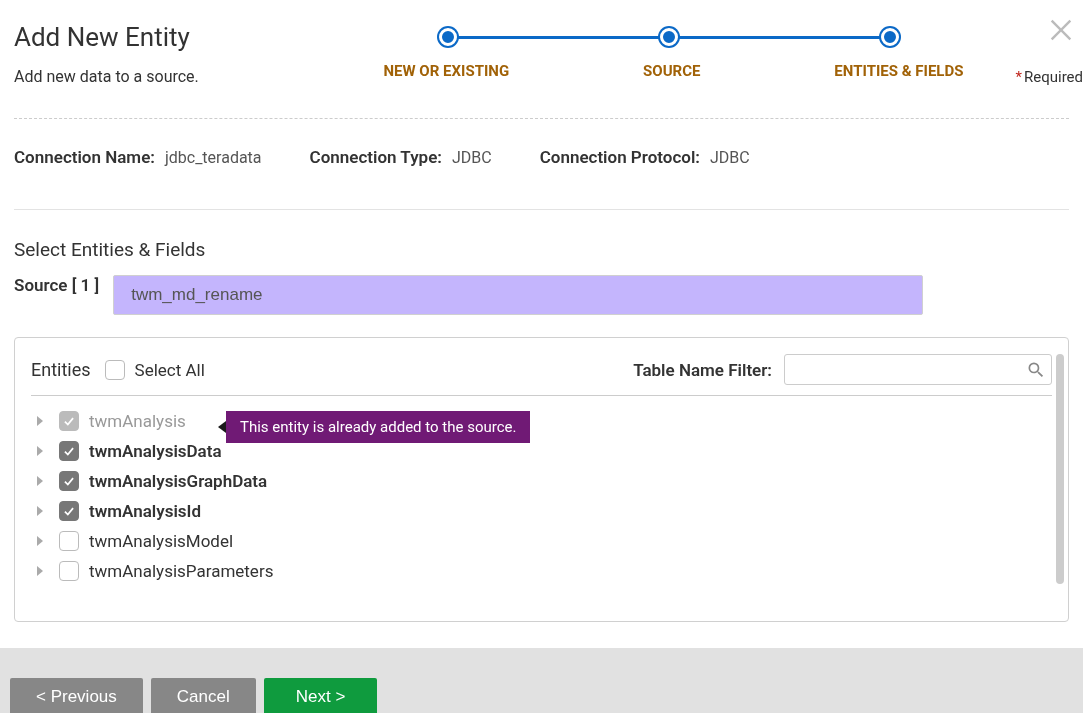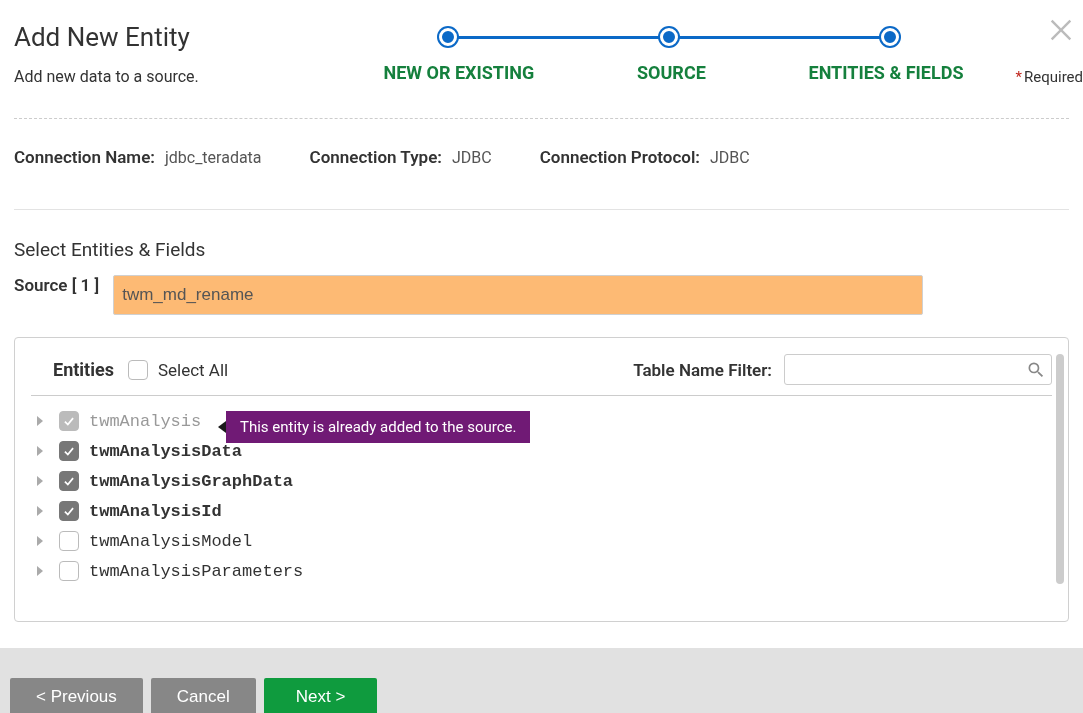--- a/index.html
+++ b/index.html
@@ -16,69 +16,69 @@
     .subtitle { font-size: 16px; color: #333; margin-top: 14px; }
     .steps-area { flex: 1; display: flex; flex-direction: column; align-items: center; padding-top: 6px; }
     .steps { display: flex; align-items: center; width: 460px; justify-content: space-between; position: relative; }
     .step-line { position: absolute; top: 8px; left: 8px; right: 8px; height: 3px; background: #0b69c7; z-index: 0; }
     .step-dot {
       width: 18px; height: 18px; border-radius: 50%;
       background: #0b69c7; border: 3px solid #fff; box-shadow: 0 0 0 2px #0b69c7;
       position: relative; z-index: 1;
     }
     .step-labels { display: flex; justify-content: space-between; width: 580px; margin-top: 16px; margin-left: 10px; }
-    .step-label { font-size: 18px; font-weight: 700; color: #15803d; text-align: right; }
+    .step-label { font-size: 15px; font-weight: 700; color: #a16207; text-align: right; }
     .close-icon {
       position: absolute; right: 8px; top: 16px;
       width: 28px; height: 28px; cursor: pointer; display: flex; align-items: center; justify-content: center;
     }
     .close-icon svg { width: 28px; height: 28px; }
     .required-tag { position: absolute; right: 0; top: 68px; font-size: 15px; color: #333; }
     .required-tag .star { color: #c0261d; margin-right: 2px; }
     .dashed-divider { margin: 24px 14px 0 14px; border: none; border-top: 1px dashed #ccc; }
     .conn-info { padding: 28px 14px 22px 14px; display: flex; gap: 48px; border-bottom: 1px solid #e3e3e3; margin: 0 14px; }
     .conn-item { display: flex; gap: 10px; align-items: baseline; }
     .conn-label { font-size: 17px; font-weight: 600; color: #333; }
     .conn-value { font-size: 16px; color: #555; }
     .section-title { font-size: 19px; font-weight: 400; color: #333; padding: 28px 14px 14px 14px; }
     .source-row { display: flex; align-items: flex-start; gap: 14px; padding: 0 14px; }
     .source-label { font-size: 17px; font-weight: 600; color: #333; }
     .source-input {
-      flex: 1; max-width: 810px; padding: 9px 8px; font-size: 17px;
-      border: 1px solid #d0d0d0; background: #fdba74; color: #555; border-radius: 2px;
+      flex: 1; max-width: 810px; padding: 9px 17px; font-size: 17px;
+      border: 1px solid #d0d0d0; background: #c4b5fd; color: #555; border-radius: 2px;
     }
     .entities-panel {
       margin: 22px 14px 0 14px; border: 1px solid #d0d0d0; border-radius: 4px;
       padding: 16px 16px 20px 16px; position: relative;
     }
     .entities-header {
       display: flex; align-items: center; border-bottom: 1px solid #ccc; padding-bottom: 10px;
     }
-    .entities-title { font-size: 18px; font-weight: 700; color: #333; margin-right: 14px; margin-left: 22px; }
+    .entities-title { font-size: 18px; font-weight: 400; color: #333; margin-right: 14px; }
     .checkbox {
       width: 20px; height: 20px; border: 1.5px solid #bbb; border-radius: 4px;
       background: #fff; display: inline-flex; align-items: center; justify-content: center;
       cursor: pointer; flex-shrink: 0;
     }
     .checkbox.checked { background: #777; border-color: #777; }
     .checkbox.checked.disabled { background: #bbb; border-color: #bbb; }
     .checkbox.disabled { cursor: default; }
     .checkbox svg { width: 14px; height: 14px; display: none; }
     .checkbox.checked svg { display: block; }
     .select-all-label { font-size: 17px; color: #333; margin-left: 10px; }
     .filter-group { margin-left: auto; display: flex; align-items: center; gap: 12px; }
     .filter-label { font-size: 17px; color: #333; font-weight: 600; }
     .filter-input-wrap { position: relative; }
     .filter-input {
       width: 268px; padding: 6px 34px 6px 10px;
       border: 1px solid #ccc; border-radius: 3px; font-size: 15px;
     }
     .search-icon { position: absolute; right: 6px; top: 50%; transform: translateY(-50%); color: #888; width: 20px; height: 20px; }
     .entity-list { margin-top: 10px; position: relative; height: 195px; overflow: hidden; }
-    .entity-row { display: flex; align-items: center; gap: 10px; padding: 5px 0; font-family: Liberation Mono, monospace; }
+    .entity-row { display: flex; align-items: center; gap: 10px; padding: 5px 0; }
     .expand-caret { width: 18px; height: 18px; display: flex; align-items: center; justify-content: center; color: #aaa; cursor: pointer; }
     .expand-caret svg { width: 10px; height: 10px; }
     .entity-name { font-size: 17px; color: #333; }
     .entity-name.bold { font-weight: 600; }
     .entity-name.disabled { color: #999; }
     .tooltip {
       position: absolute; background: #701a75; color: #fff;
       font-size: 15px; padding: 7px 14px; left: 195px; top: 5px;
     }
     .tooltip::before {

